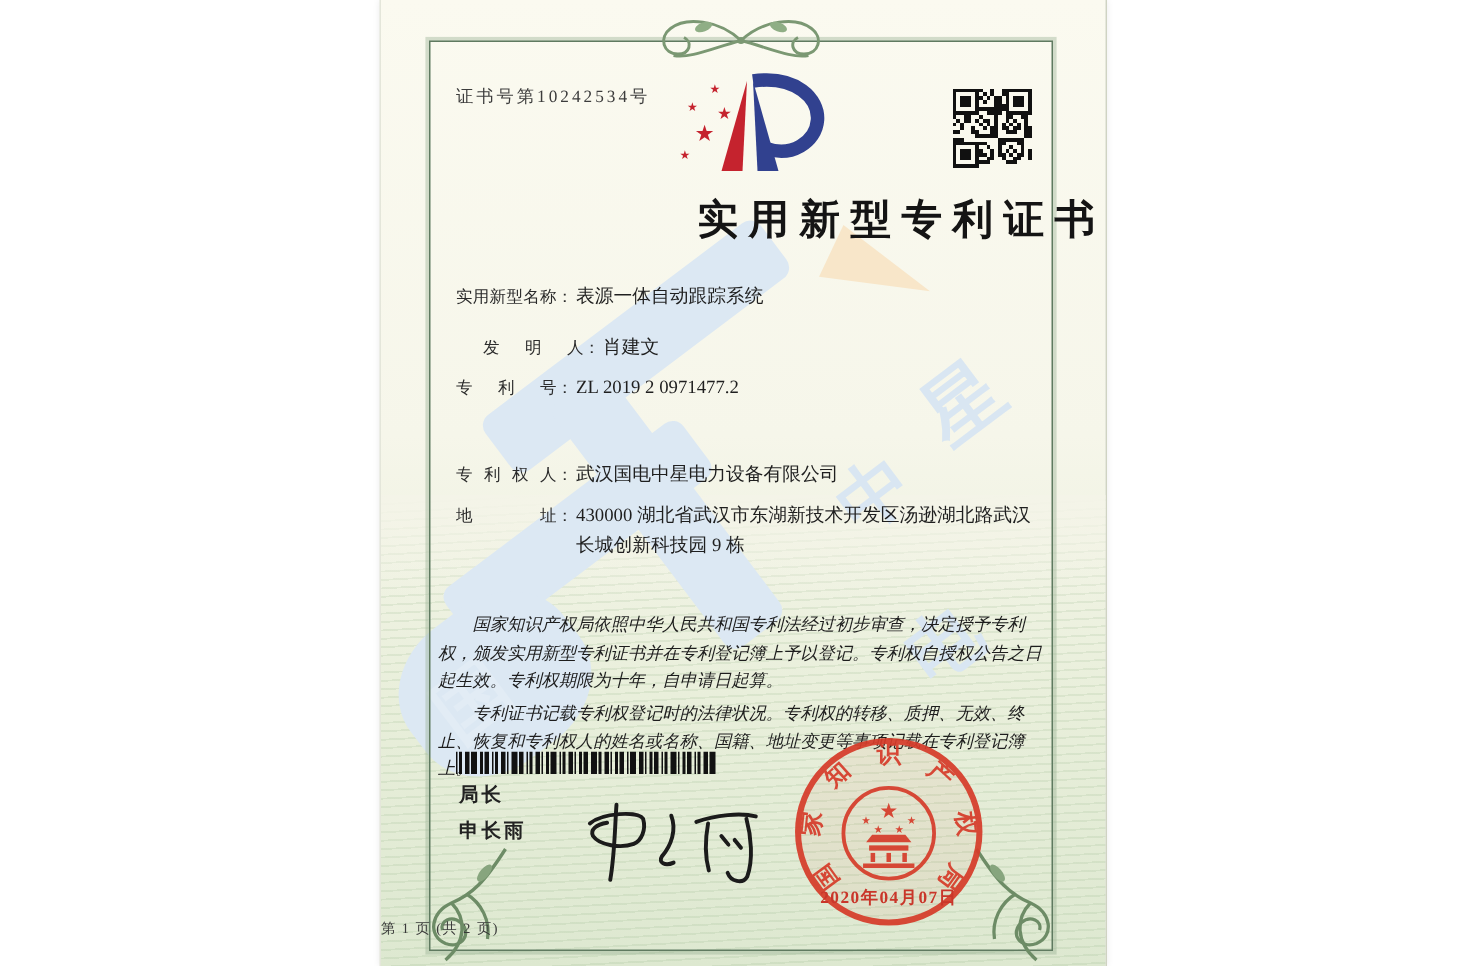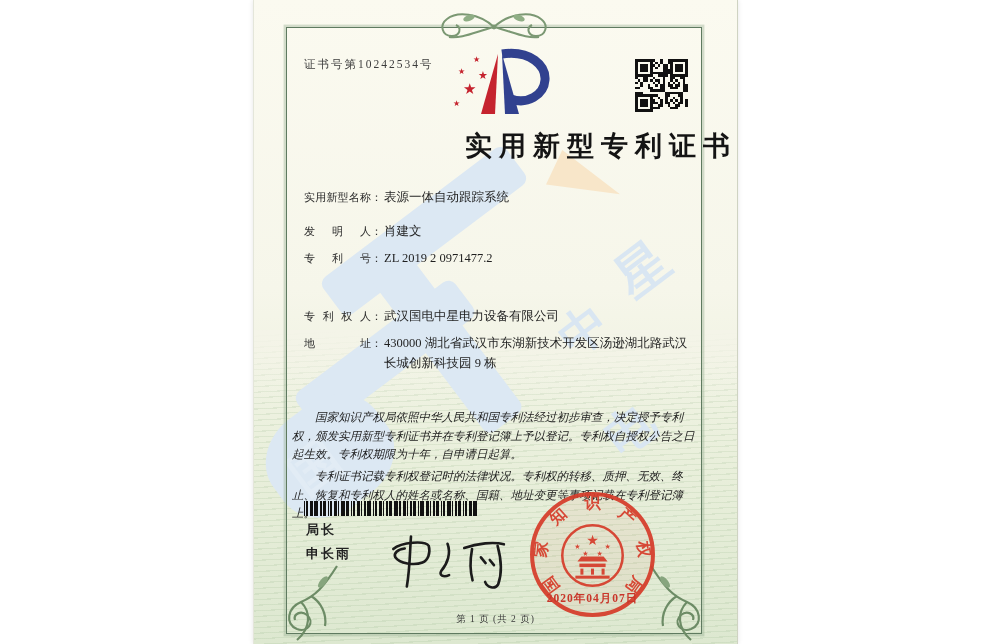--- a/index.html
+++ b/index.html
@@ -75,21 +75,21 @@
   }
   .signer-title{top:521px;}
   .signer-name{top:545px;}
   .signature{position:absolute;left:133px;top:532px;}
   .seal{position:absolute;left:273px;top:489px;opacity:.93;}
   .seal-date{
     position:absolute;left:268px;top:591px;width:141px;text-align:center;
     color:#c9362a;font-size:11.5px;font-weight:bold;letter-spacing:1px;
   }
   .footer-page{
-    position:absolute;left:0;right:0;top:613px;text-align:center;
+    position:absolute;left:0;right:0;top:613px;
     font-size:9.5px;color:#3a3a3a;letter-spacing:1px;
   }
 </style>
 </head>
 <body>
 
 <div class="paper">
 
   <div class="waves"></div>
 
@@ -383,21 +383,21 @@
         <rect x="4" y="20" width="1" height="1" fill="#111"></rect>
         <rect x="5" y="20" width="1" height="1" fill="#111"></rect>
         <rect x="6" y="20" width="1" height="1" fill="#111"></rect>
       </svg>
 
     <div class="title">实用新型专利证书</div>
 
     <div class="row" style="top:189px;">
       <span class="lbl">实用新型名称</span><span class="colon">：</span><span class="val">表源一体自动跟踪系统</span>
     </div>
-    <div class="row" style="top:223px;">
+    <div class="row" style="top:223px;margin-left:18px;">
       <span class="lbl">发明人</span><span class="colon">：</span><span class="val">肖建文</span>
     </div>
     <div class="row" style="top:251px;">
       <span class="lbl">专利号</span><span class="colon">：</span><span class="val">ZL 2019 2 0971477.2</span>
     </div>
     <div class="row" style="top:308px;">
       <span class="lbl">专利权人</span><span class="colon">：</span><span class="val">武汉国电中星电力设备有限公司</span>
     </div>
     <div class="row" style="top:335px;white-space:normal;">
       <span class="lbl">地址</span><span class="colon">：</span><span class="val">430000 湖北省武汉市东湖新技术开发区汤逊湖北路武汉</span>

